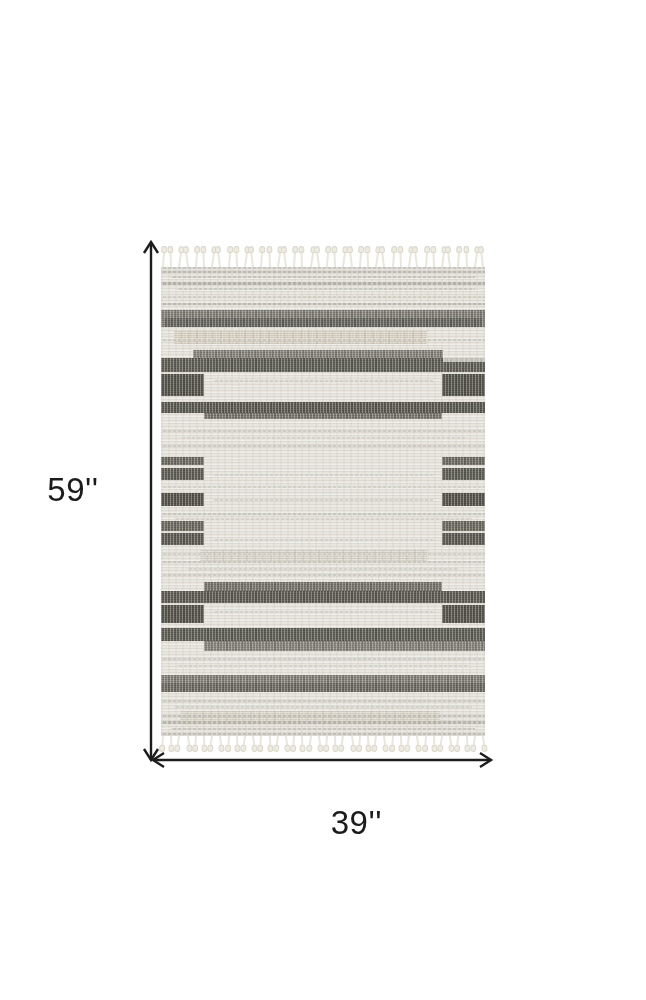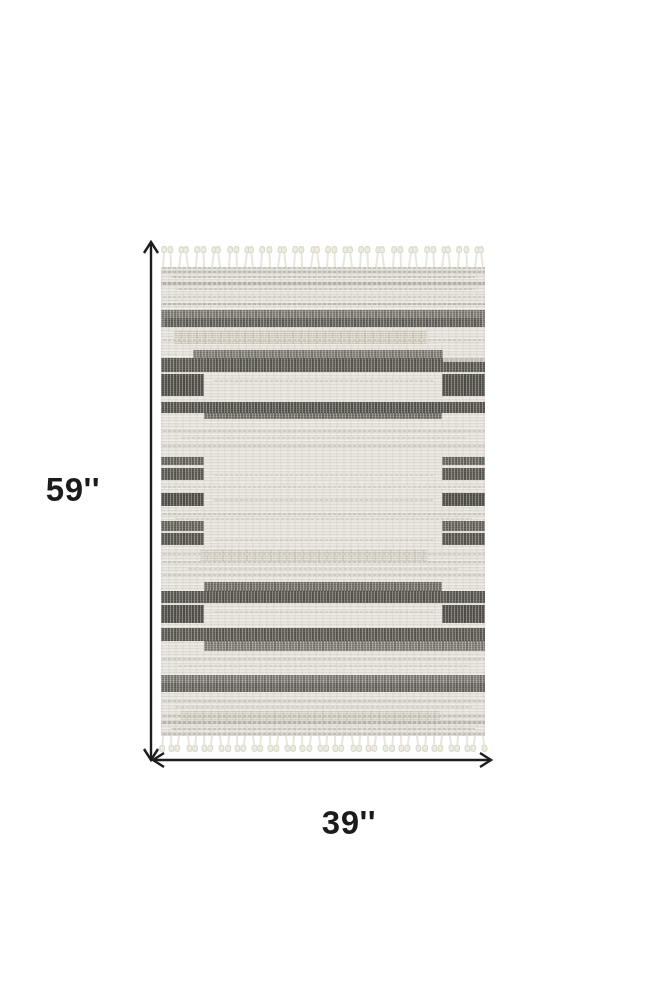--- a/index.html
+++ b/index.html
@@ -1,17 +1,17 @@
 <!DOCTYPE html>
 <html style="--page-bg: #ffffff; --arrow-color: #1d1d1d; --label-color: #1b1b1b; --rug-base: #e9e6df; --fringe-color: #e9e6db; --fringe-knob: #eeebe0;"><head>
 <meta charset="utf-8">
 <style>
   html,body{margin:0;padding:0;}
   body{background:#ffffff;font-family:"Liberation Sans", sans-serif;}
-  .stage{position:relative;width:646px;height:1000px;background:var(--page-bg,#ffffff);overflow:hidden;font-weight:bold;}
+  .stage{position:relative;width:646px;height:1000px;background:var(--page-bg,#ffffff);overflow:hidden;}
 
   
   .rug{position:absolute;left:161px;top:244px;width:324px;height:509px;}
   .fabric{
     position:absolute;left:0;top:23px;width:324px;height:469px;
     background-color:var(--rug-base,#e9e6df);
     background-image:
       repeating-linear-gradient(180deg, rgba(124,119,109,0.10) 0px, rgba(124,119,109,0.10) 1px, transparent 1px, transparent 3px),
       repeating-linear-gradient(180deg, transparent 0px, transparent 5px, rgba(255,255,255,0.32) 5px, rgba(255,255,255,0.32) 6px),
       repeating-linear-gradient(90deg, rgba(185,178,164,0.13) 0px, rgba(185,178,164,0.13) 2px, transparent 2px, transparent 7px);
@@ -46,21 +46,21 @@
   .tassel:nth-child(4n+3){transform:rotate(8deg);}
 
   
   .arrow{position:absolute;}
   .arrow line,.arrow polyline{stroke:var(--arrow-color,#1d1d1d);stroke-width:2.4;fill:none;}
   .dim-label{
     position:absolute;color:var(--label-color,#1b1b1b);
     font-size:33px;line-height:1;letter-spacing:0.5px;text-align:center;
   }
   .dim-label.height{left:40px;top:473px;width:66px;}
-  .dim-label.width{left:316px;top:806px;width:66px;}
+  .dim-label.width{left:316px;top:806px;width:66px;text-align:right;}
 </style>
 </head>
 <body>
 
 <div class="stage">
 
   <div class="rug">
     <div class="fringe top">
         <span class="tassel"></span>
         <span class="tassel"></span>

